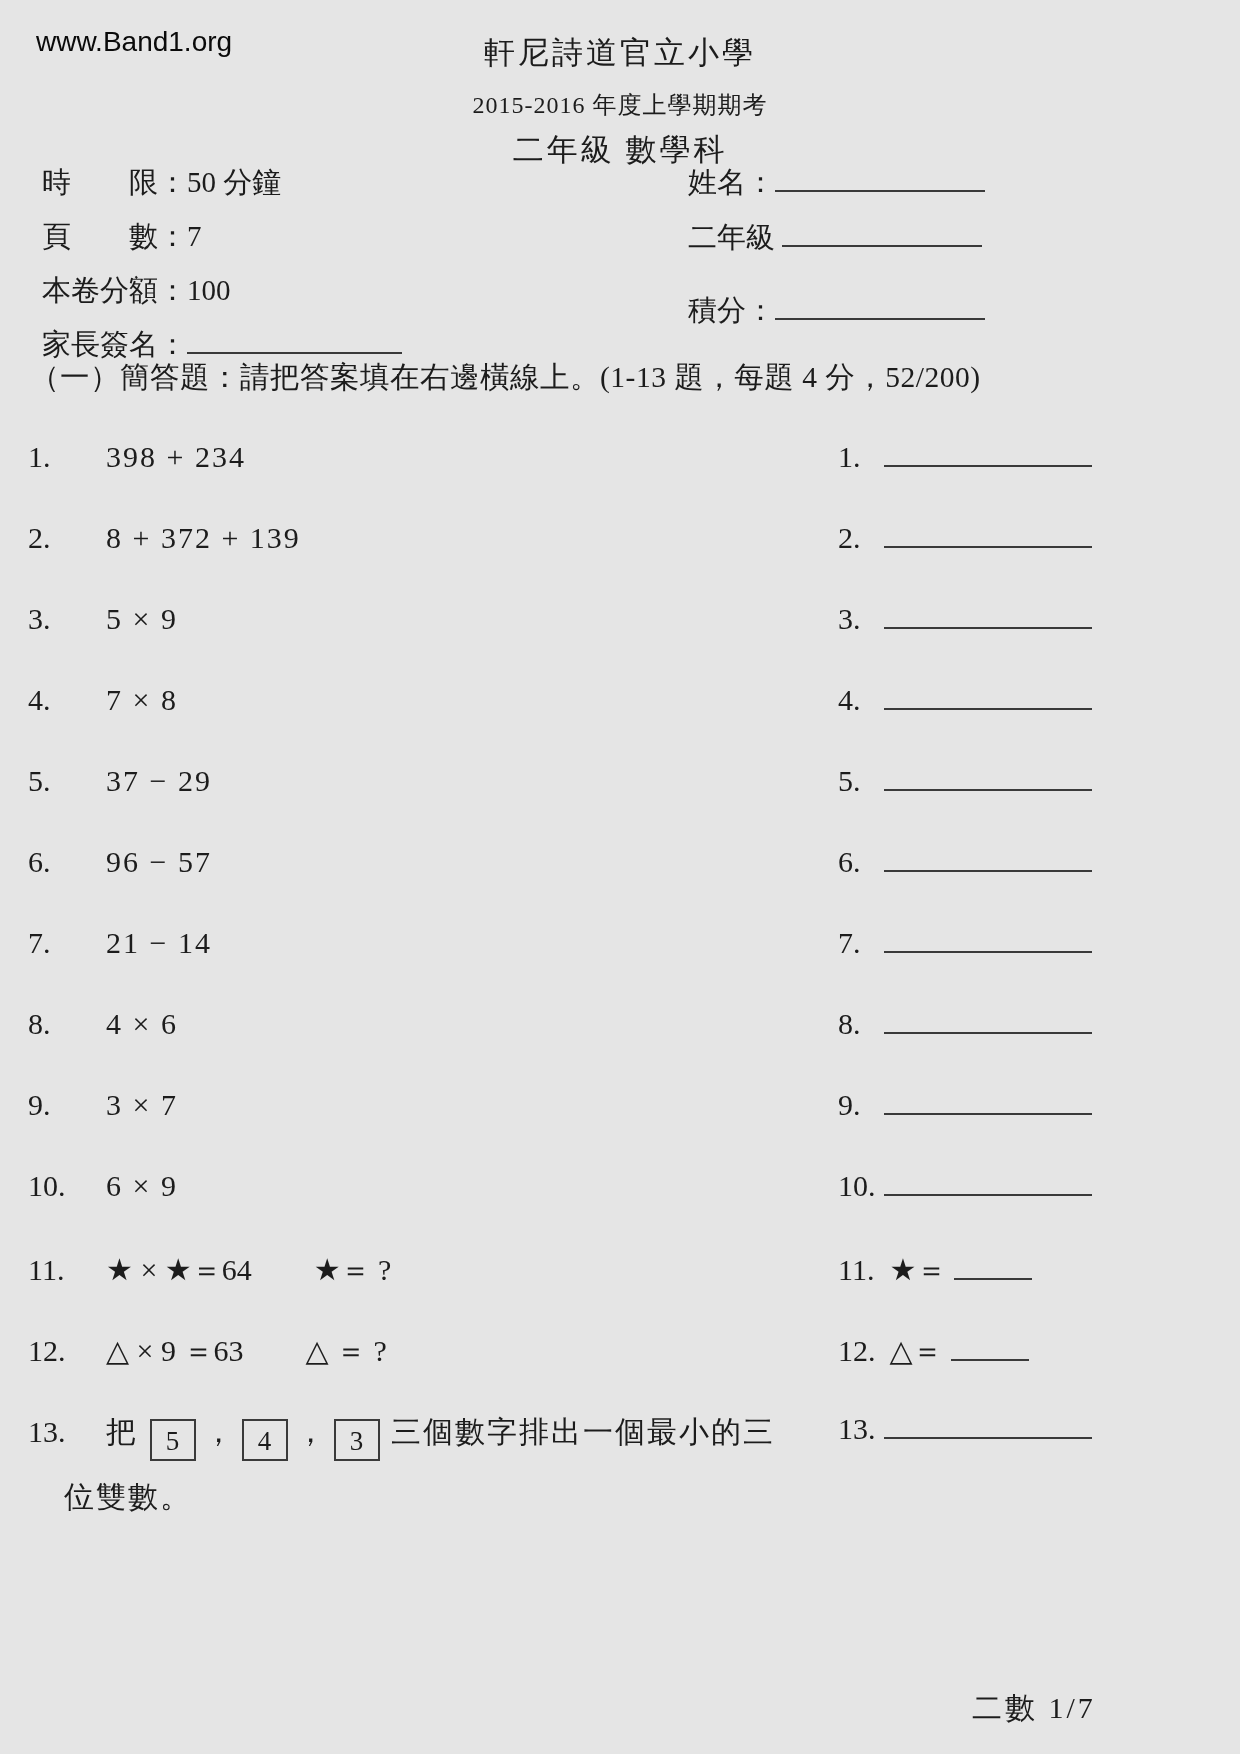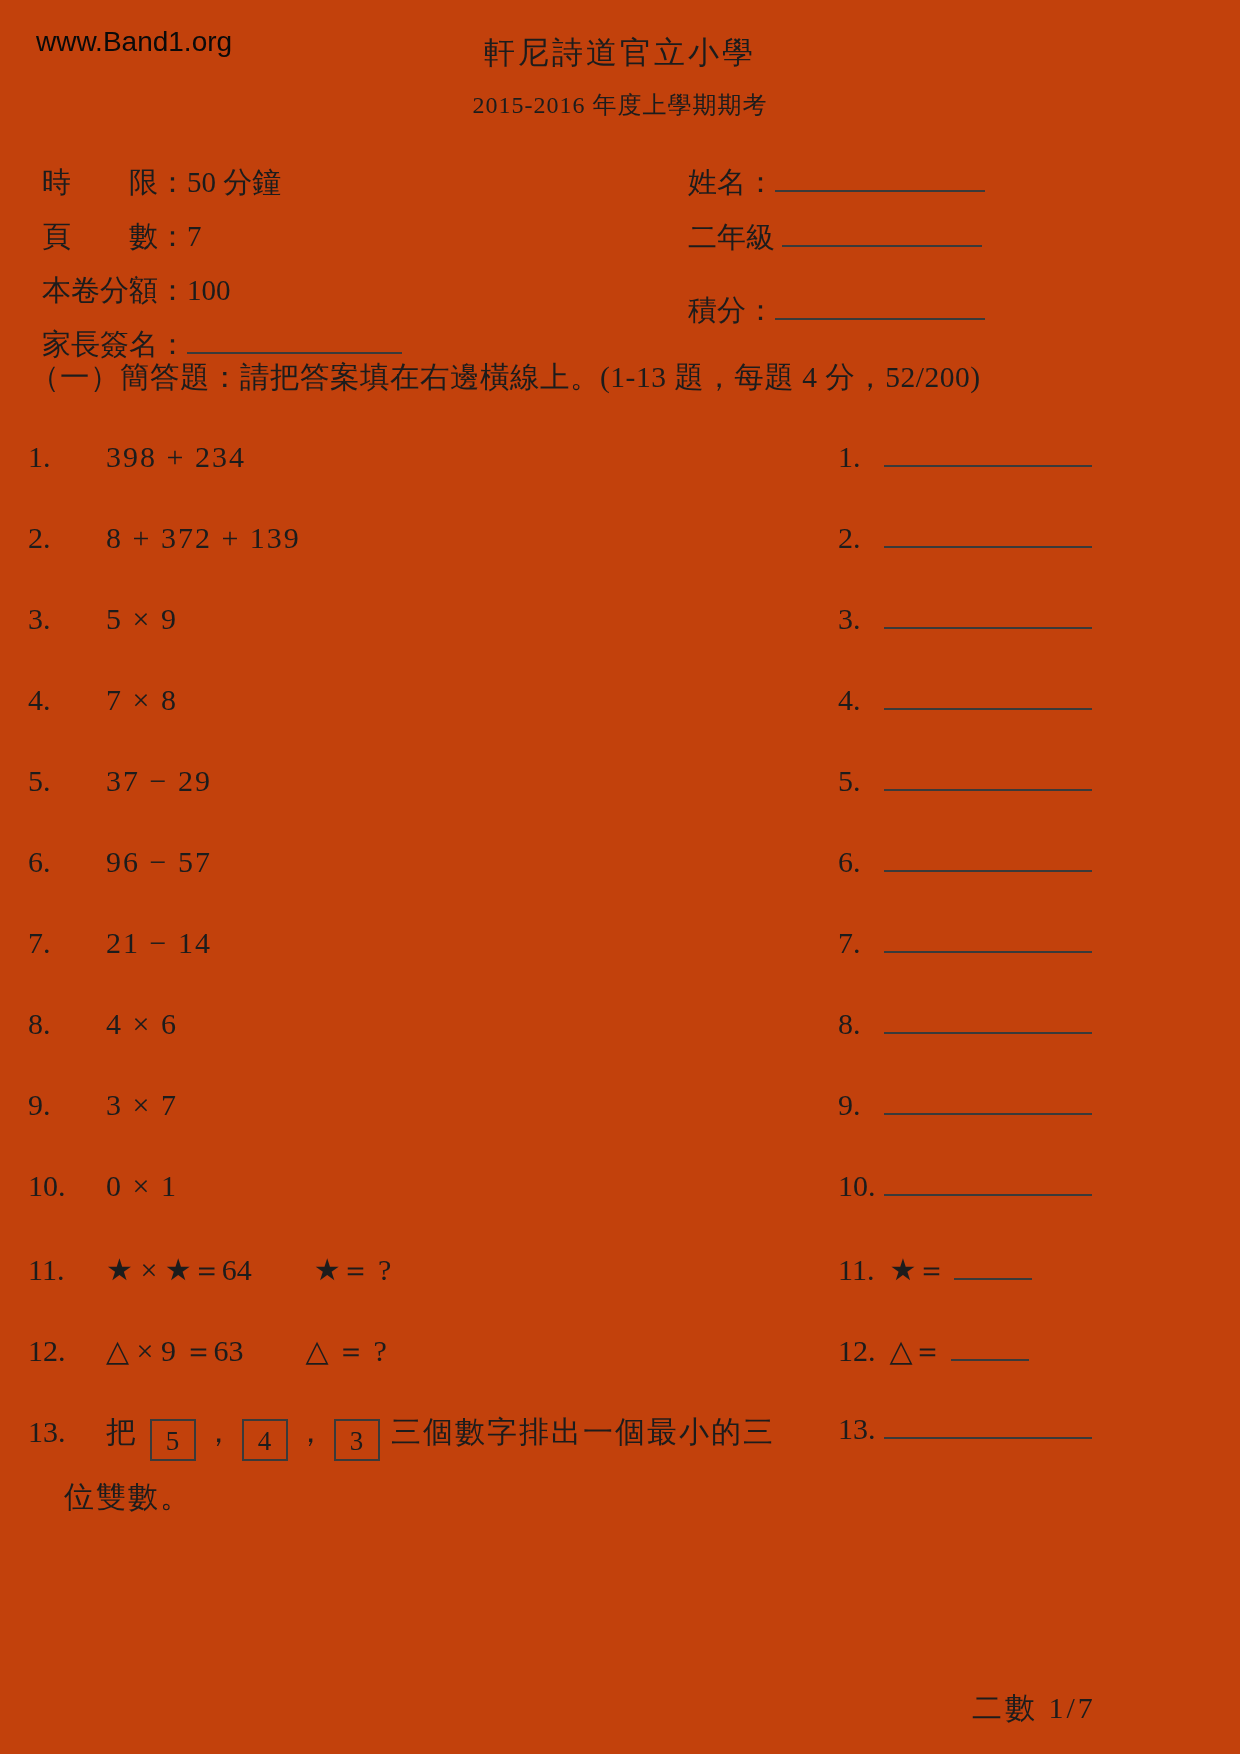--- a/index.html
+++ b/index.html
@@ -1,20 +1,20 @@
 <!DOCTYPE html>
 <html><head>
 <meta charset="utf-8">
 <style>
   * { box-sizing: border-box; }
   html,body { margin:0; padding:0; background:#ffffff; }
   .page {
     position:relative;
     width:1240px; height:1754px;
-    background:#c2410c;
+    background:#e5e5e5;
     font-family:"Liberation Serif","DejaVu Serif",serif;
     color:#1c1c1c;
     overflow:hidden;
   }
   .watermark {
     position:absolute; top:26px; left:36px;
     font-family:"Liberation Sans","DejaVu Sans",sans-serif;
     font-size:28px; color:#0a0a0a;
   }
   .title-block { position:absolute; top:32px; left:0; width:100%; text-align:center; }
@@ -65,20 +65,21 @@
 </head>
 <body>
 
 <div class="page">
 
   <div class="watermark">www.Band1.org</div>
 
   <div class="title-block">
     <div class="title-line1">軒尼詩道官立小學</div>
     <div class="title-line2">2015-2016 年度上學期期考</div>
+    <div class="title-line3">二年級 數學科</div>
   </div>
 
   <div class="meta-left">
     <div class="mrow">時　　限：50 分鐘</div>
     <div class="mrow">頁　　數：7</div>
     <div class="mrow">本卷分額：100</div>
     <div class="mrow">
       <span>家長簽名：</span><span class="blank w215"></span>
     </div>
   </div>
@@ -138,21 +139,21 @@
       <span class="q-num">8.</span><span class="q-expr">4 × 6</span>
       <span class="ans"><span class="ans-num">8.</span><span class="ans-line"></span></span>
     </div>
 
     <div class="q-row">
       <span class="q-num">9.</span><span class="q-expr">3 × 7</span>
       <span class="ans"><span class="ans-num">9.</span><span class="ans-line"></span></span>
     </div>
 
     <div class="q-row">
-      <span class="q-num">10.</span><span class="q-expr">0 × 1</span>
+      <span class="q-num">10.</span><span class="q-expr">6 × 9</span>
       <span class="ans"><span class="ans-num">10.</span><span class="ans-line"></span></span>
     </div>
 
     <div class="q-row">
       <span class="q-num">11.</span><span class="q-expr sym">★ × ★＝64</span><span class="gap"></span><span class="q-expr sym">★＝ ?</span>
       <span class="ans"><span class="ans-num">11.</span> <span class="sym">★＝</span><span class="ans-line short"></span></span>
     </div>
 
     <div class="q-row">
       <span class="q-num">12.</span><span class="q-expr sym">△ × 9 ＝63</span><span class="gap"></span><span class="q-expr sym">△ ＝ ?</span>

